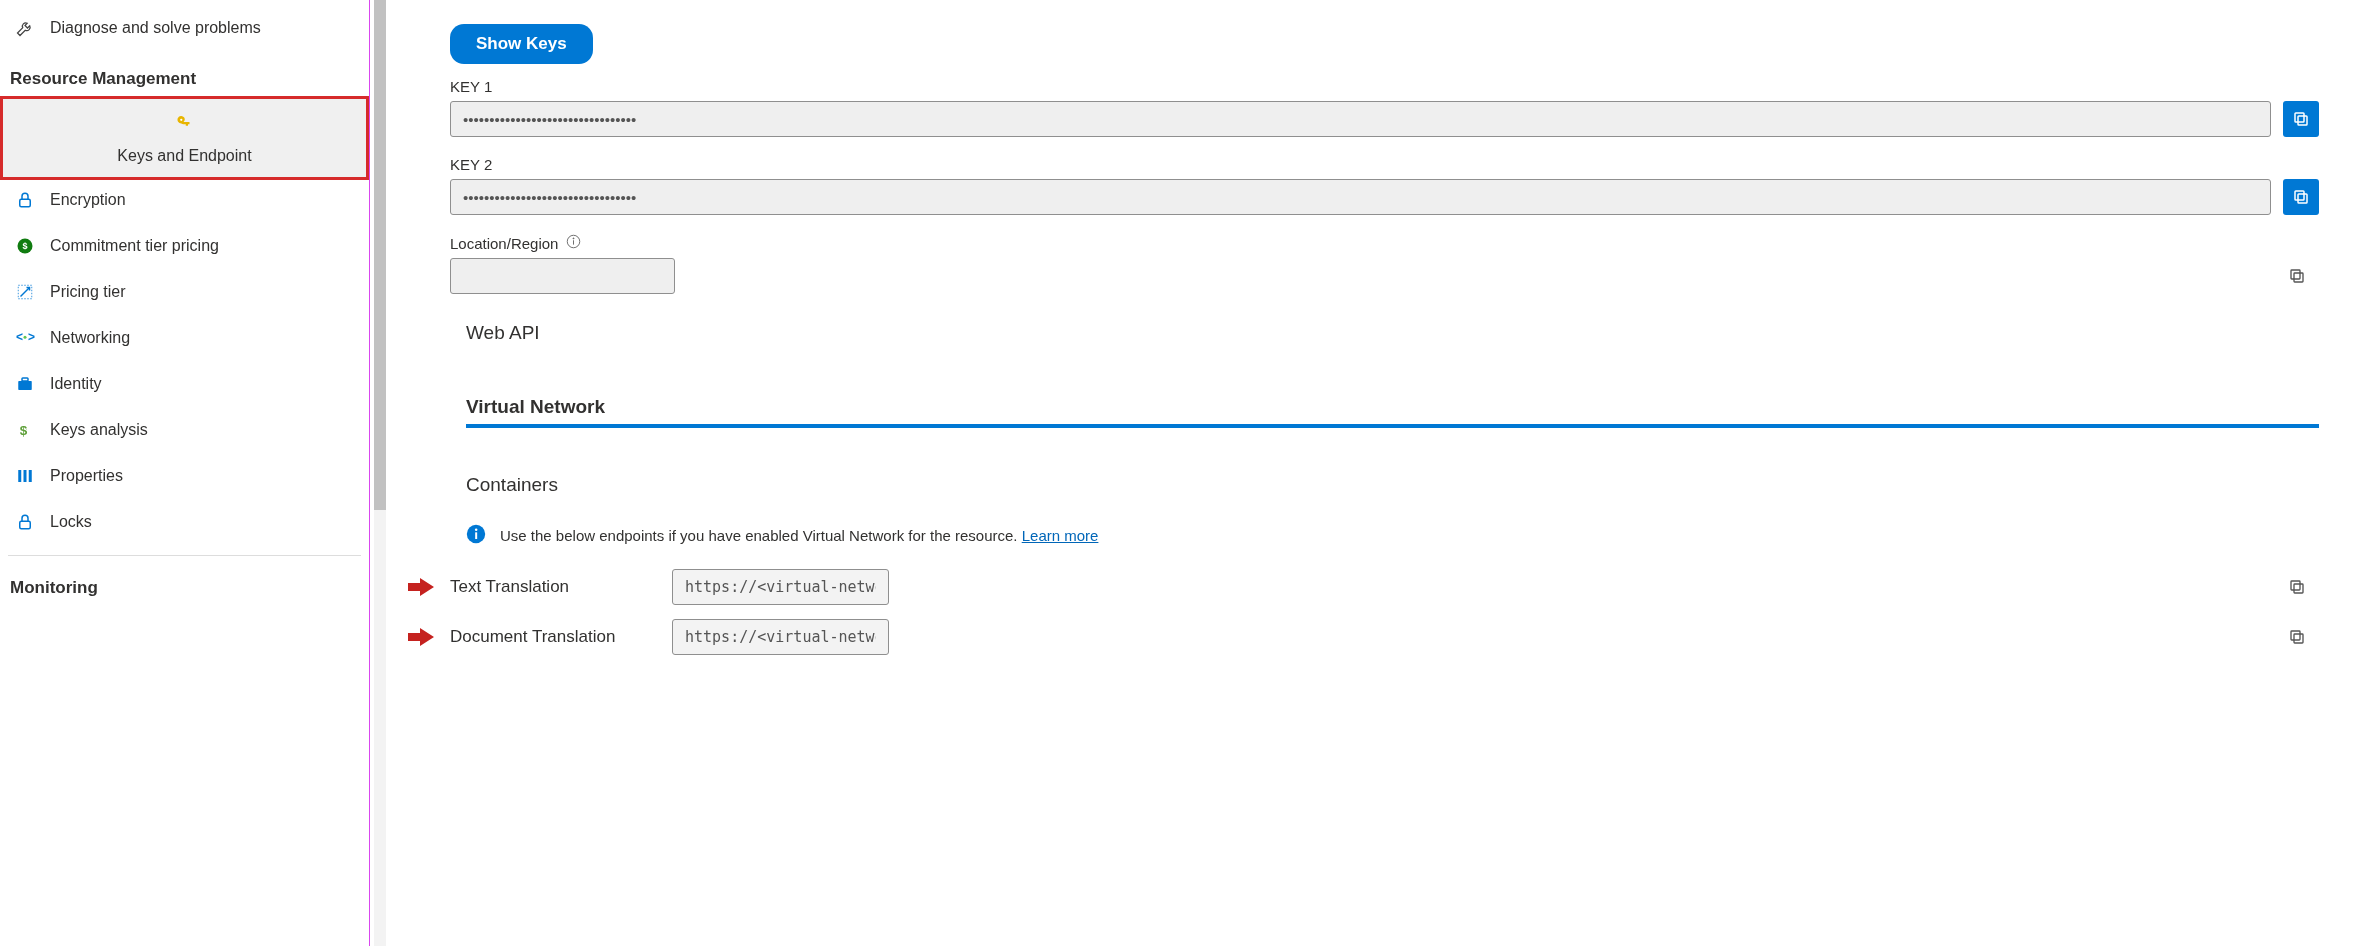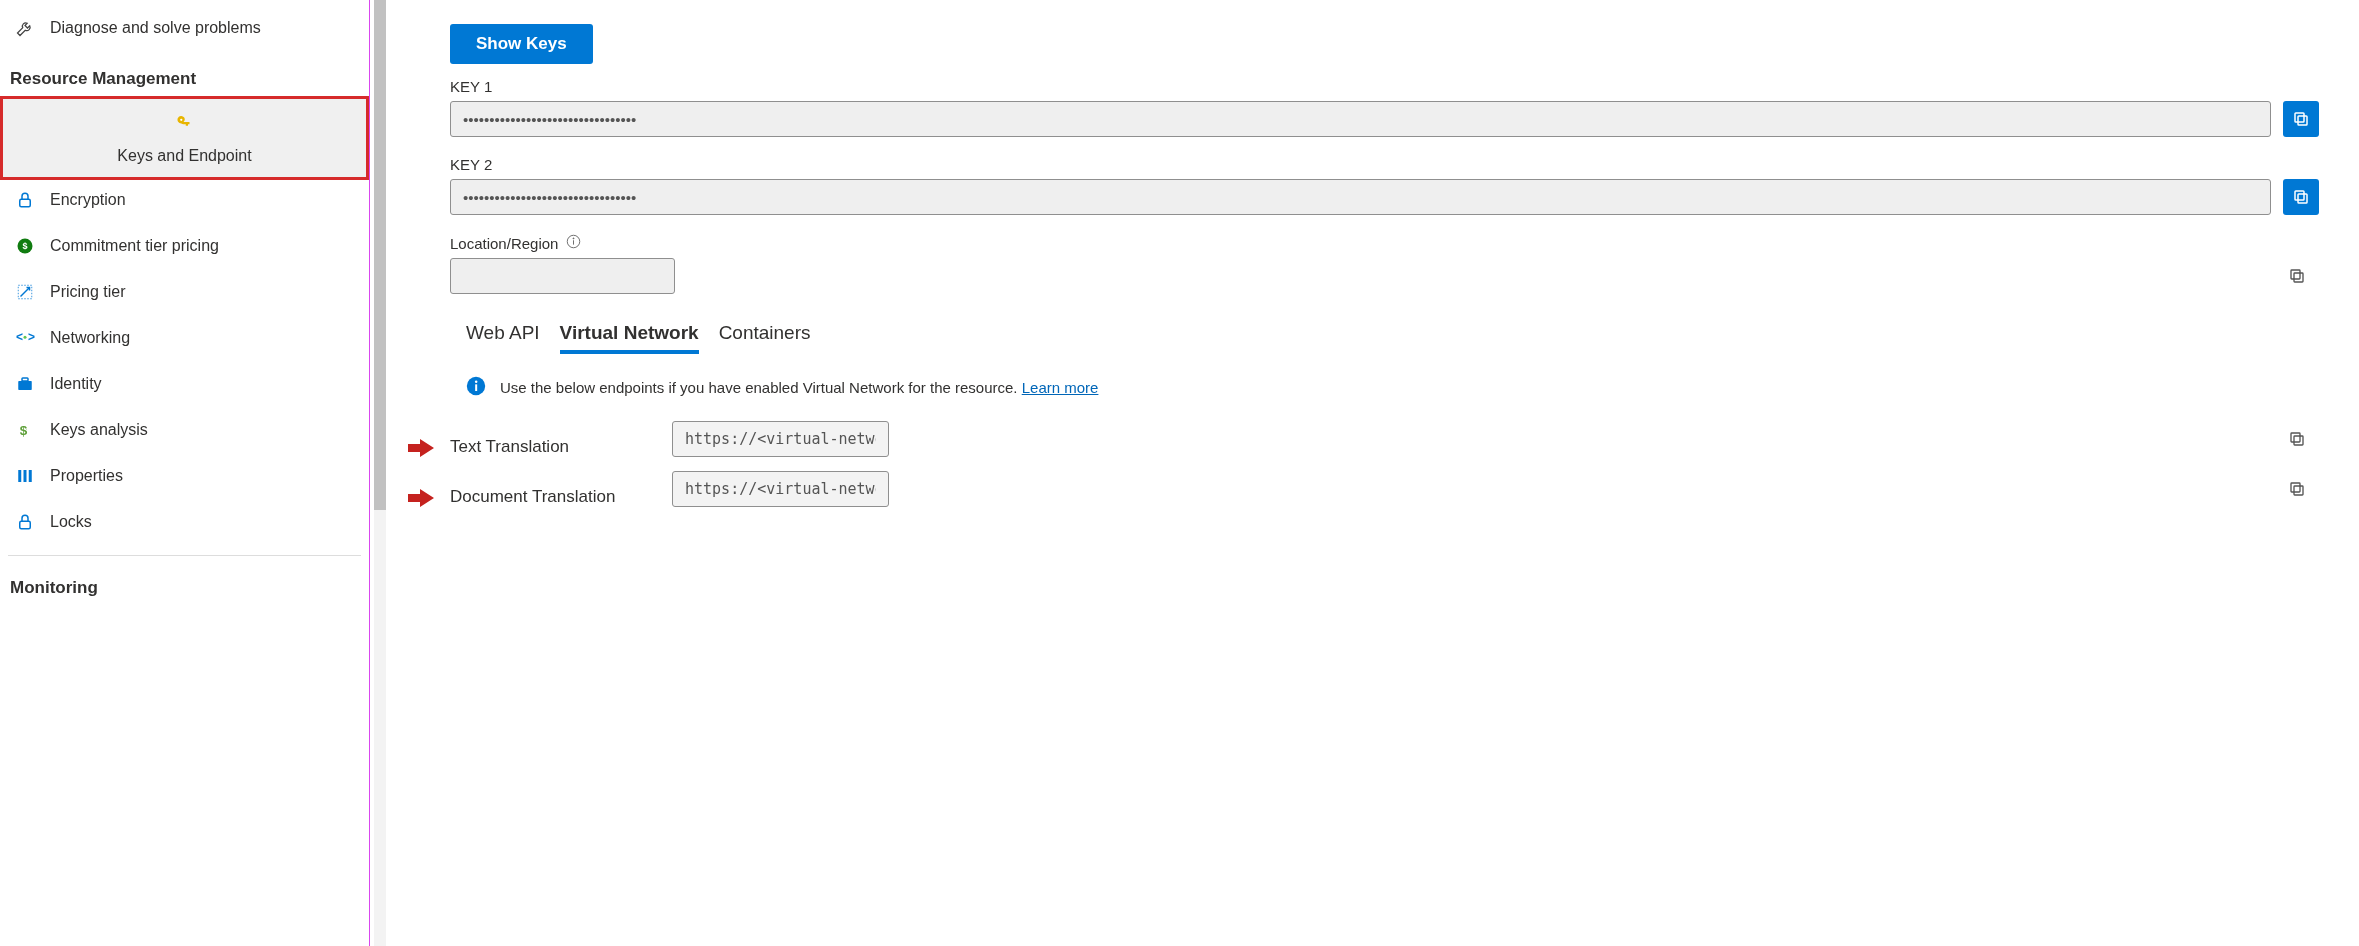--- a/index.html
+++ b/index.html
@@ -67,21 +67,21 @@
       overflow-y: auto;
       margin-left: 12px;
     }
     .btn-primary {
       background: #0078d4;
       color: #fff;
       border: none;
       padding: 10px 26px;
       font-size: 17px;
       font-weight: 600;
-      border-radius: 3px;
+      border-radius: 14px;
       cursor: pointer;
       margin-top: 14px;
       margin-bottom: 14px;
     }
     .field-group { margin-bottom: 19px; }
     .field-label { font-size: 15px; margin-bottom: 6px; display: flex; align-items: center; gap: 8px;}
     .input-row { display: flex; align-items: center; gap: 12px; }
     .text-input {
       flex: 1;
       border: 1px solid #8f8f8f;
@@ -105,44 +105,45 @@
       display:flex; align-items:center; justify-content:center;
     }
     .copy-btn-inside {
       width: 24px; height:24px; display:flex; align-items:center; justify-content:center;
       color: #555; cursor: pointer;
       position: absolute; right: 10px; top: 50%; transform: translateY(-50%);
     }
     .relative-input { position: relative; flex:1; }
     .tabs {
       display: flex;
-      gap: 20px;
+      gap: 46px;
       margin-top: 28px;
       margin-bottom: 22px;
       padding-left: 16px;
+      flex-direction: column;
     }
     .tab {
       font-size: 19px;
       padding-bottom: 6px;
       cursor: pointer;
       color: #323130;
     }
     .tab.active {
       font-weight: 600;
       border-bottom: 4px solid #0078d4;
     }
     .info-banner {
       display: flex; align-items: center; gap: 14px;
       font-size: 15px;
       margin-bottom: 22px;
       padding-left: 16px;
     }
     .info-banner a { color: #0066b8; }
     .endpoint-row {
-      display: flex; align-items: flex-end; gap: 12px;
+      display: flex; align-items: center; gap: 12px;
       margin-bottom: 14px;
     }
     .red-arrow {
       width: 26px; height: 18px; flex-shrink:0;
       display:flex; align-items:center; justify-content:center;
       margin-left: -42px;
       margin-right: 4px;
     }
     .endpoint-label {
       width: 210px;

